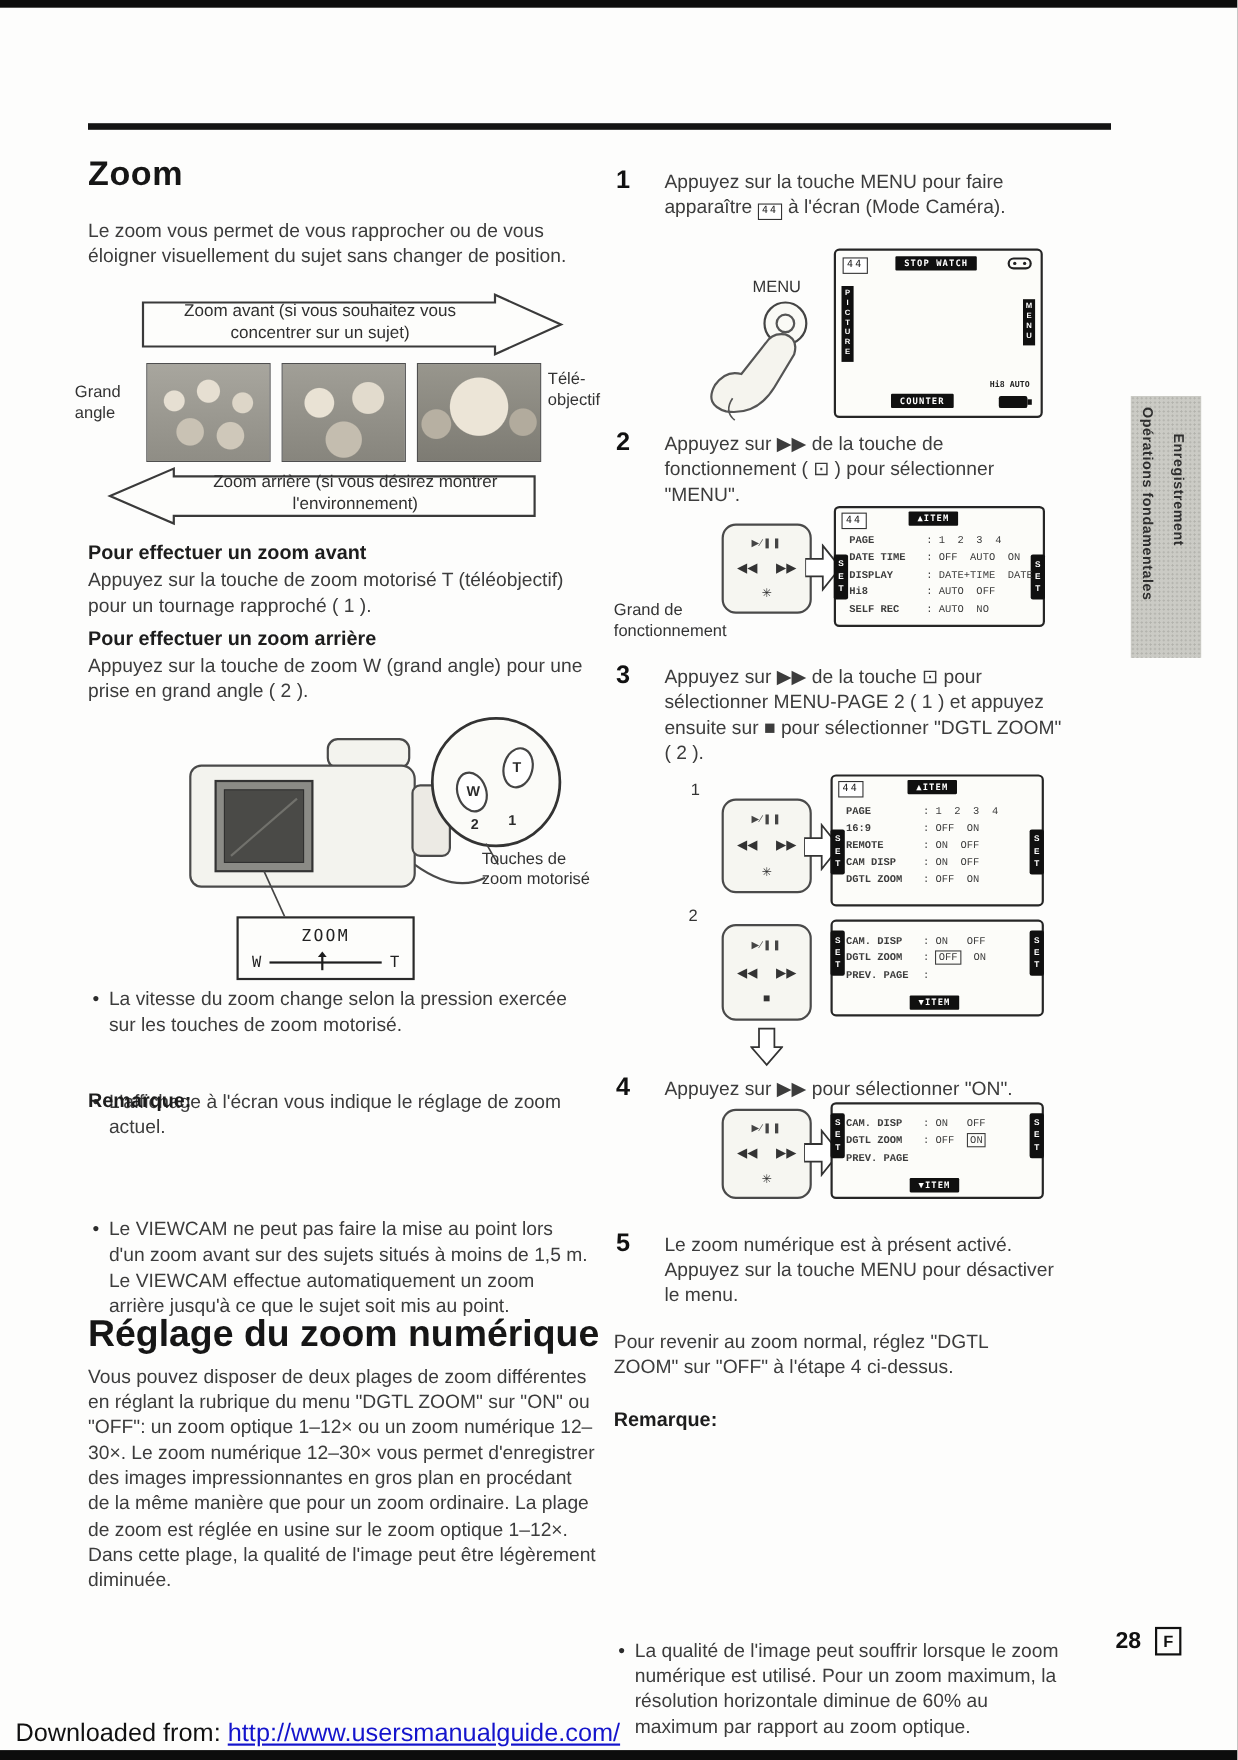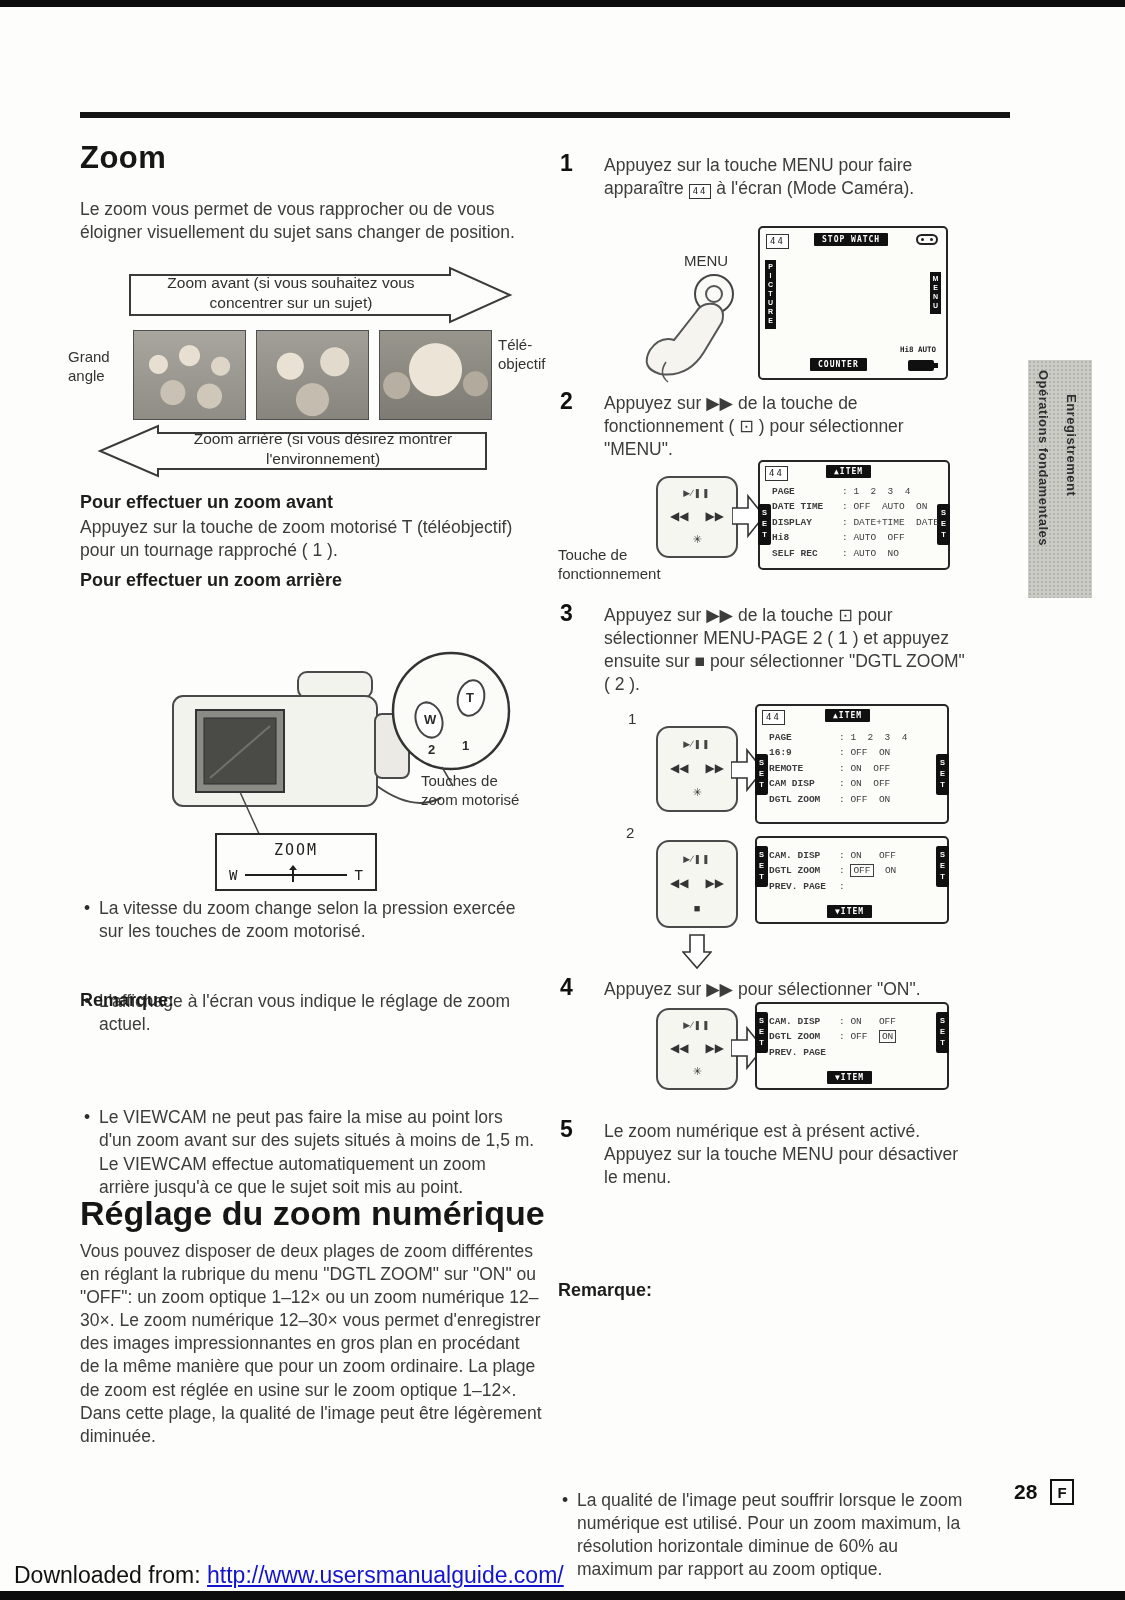--- a/index.html
+++ b/index.html
@@ -74,20 +74,21 @@
   <div class="abs" style="left:96px;top:424px;width:392px;height:54px">
     <svg width="392" height="54" viewBox="0 0 392 54">
         <polygon points="390,9 62,9 62,2 4,27 62,52 62,45 390,45" fill="#fdfdfb" stroke="#3a3a3a" stroke-width="2"></polygon>
       </svg>
     <div class="arrow-text" style="left:74px;top:5px;width:306px">Zoom arrière (si vous désirez montrer l'environnement)</div>
   </div>
 
   <h3 class="abs h" style="left:80px;top:492px">Pour effectuer un zoom avant</h3>
   <div class="abs t" style="left:80px;top:516px;width:458px">Appuyez sur la touche de zoom motorisé T (téléobjectif) pour un tournage rapproché ( 1 ).</div>
   <h3 class="abs h" style="left:80px;top:570px">Pour effectuer un zoom arrière</h3>
+  <div class="abs t" style="left:80px;top:594px;width:458px">Appuyez sur la touche de zoom W (grand angle) pour une prise en grand angle ( 2 ).</div>
 
   <div class="abs" style="left:158px;top:636px;width:365px;height:205px">
     <svg width="365" height="205" viewBox="0 0 365 205">
       <rect x="140" y="36" width="74" height="26" rx="9" fill="#f3f3ee" stroke="#4a4a4a" stroke-width="2"></rect>
       <path d="M25,60 h182 a12,12 0 0 1 12,12 v86 a12,12 0 0 1 -12,12 H25 a10,10 0 0 1 -10,-10 V70 a10,10 0 0 1 10,-10 Z" fill="#f3f3ee" stroke="#4a4a4a" stroke-width="2"></path>
       <rect x="38" y="74" width="88" height="82" fill="#8b8b86" stroke="#333" stroke-width="2"></rect>
       <rect x="46" y="82" width="72" height="66" fill="#4a4a47" stroke="#2e2e2e"></rect>
       <line x1="52" y1="142" x2="112" y2="90" stroke="#71716c" stroke-width="2"></line>
       <rect x="217" y="78" width="34" height="64" rx="7" fill="#eceae4" stroke="#4a4a4a" stroke-width="2"></rect>
       <path d="M219,150 q36,26 64,12" fill="none" stroke="#4a4a4a" stroke-width="2"></path>
@@ -95,21 +96,21 @@
       <ellipse cx="271" cy="84" rx="13" ry="18" transform="rotate(-18 271 84)" fill="#ffffff" stroke="#444" stroke-width="2"></ellipse>
       <ellipse cx="313" cy="62" rx="13" ry="18" transform="rotate(14 313 62)" fill="#ffffff" stroke="#444" stroke-width="2"></ellipse>
       <line x1="284" y1="131" x2="295" y2="150" stroke="#444" stroke-width="1.5"></line>
       <line x1="82" y1="156" x2="102" y2="200" stroke="#444" stroke-width="1.5"></line>
     </svg>
   </div>
   <span class="caml" style="left:424px;top:712px">W</span>
   <span class="caml" style="left:466px;top:690px">T</span>
   <span class="caml" style="left:428px;top:742px">2</span>
   <span class="caml" style="left:462px;top:738px">1</span>
-  <div class="abs small" style="left:421px;top:772px;width:102px">Touches de zoom motorisé</div>
+  <div class="abs small" style="left:438px;top:772px;width:102px">Touches de zoom motorisé</div>
 
   <div class="abs" style="left:215px;top:833px;width:162px;height:58px;border:2px solid #2a2a2a;background:#fdfdfb">
     <div class="mono" style="text-align:center;font-size:15px;color:#222;margin-top:6px;letter-spacing:2px">ZOOM</div>
     <div style="display:flex;align-items:center;padding:8px 12px 0 12px;gap:8px">
       <span class="mono" style="font-size:14px;color:#222">W</span>
       <div class="track">
           <div class="tick"></div>
         </div>
       <span class="mono" style="font-size:14px;color:#222">T</span>
     </div>
@@ -185,21 +186,21 @@
       <div class="mrow">
           <span class="ml">Hi8</span>
           <span class="mv">: AUTO  OFF</span>
         </div>
       <div class="mrow">
           <span class="ml">SELF REC</span>
           <span class="mv">: AUTO  NO</span>
         </div>
     </div>
   </div>
-  <div class="abs small" style="left:558px;top:546px;width:132px">Touche de fonctionnement</div>
+  <div class="abs small" style="left:558px;top:546px;width:132px">Grand de fonctionnement</div>
 
   <span class="abs stepnum" style="left:560px;top:600px">3</span>
   <div class="abs t" style="left:604px;top:604px;width:370px">Appuyez sur ▶▶ de la touche ⊡ pour sélectionner MENU-PAGE 2 ( 1 ) et appuyez ensuite sur ■ pour sélectionner "DGTL ZOOM" ( 2 ).</div>
 
   <span class="abs small" style="left:628px;top:710px">1</span>
   <div class="dpad" style="left:656px;top:726px;width:82px;height:86px">
     <span class="tiny">▶∕❚❚</span>
     <span class="mid">
         <span>◀◀</span>
         <span>▶▶</span>
@@ -300,20 +301,21 @@
           <span class="ml">PREV. PAGE</span>
           <span class="mv"></span>
         </div>
     </div>
     <span class="badge" style="left:70px;bottom:4px">▼ITEM</span>
   </div>
 
   <span class="abs stepnum" style="left:560px;top:1116px">5</span>
   <div class="abs t" style="left:604px;top:1120px;width:360px">Le zoom numérique est à présent activé. Appuyez sur la touche MENU pour désactiver le menu.</div>
 
+  <div class="abs t" style="left:558px;top:1208px;width:400px">Pour revenir au zoom normal, réglez "DGTL ZOOM" sur "OFF" à l'étape 4 ci-dessus.</div>
   <h3 class="abs h" style="left:558px;top:1280px">Remarque:</h3>
   <div class="abs t bullet" style="left:560px;top:1304px;width:406px">La qualité de l'image peut souffrir lorsque le zoom numérique est utilisé. Pour un zoom maximum, la résolution horizontale diminue de 60% au maximum par rapport au zoom optique.</div>
 
   <div class="abs" style="left:1028px;top:360px;width:64px;height:238px;background:#cbcbc5;background-image:radial-gradient(#b3b3ad 1px,transparent 1px);background-size:4px 4px">
     <span class="vside abs" style="left:8px;top:10px">Opérations fondamentales</span>
     <span class="vside abs" style="left:36px;top:34px">Enregistrement</span>
   </div>
 
   <span class="abs" style="left:1014px;top:1480px;font-size:21px;font-weight:bold;color:#111">28</span>
   <span class="abs" style="left:1050px;top:1479px;width:24px;height:26px;border:2.5px solid #111;display:flex;align-items:center;justify-content:center;font-size:15px;font-weight:bold;color:#111">F</span>

